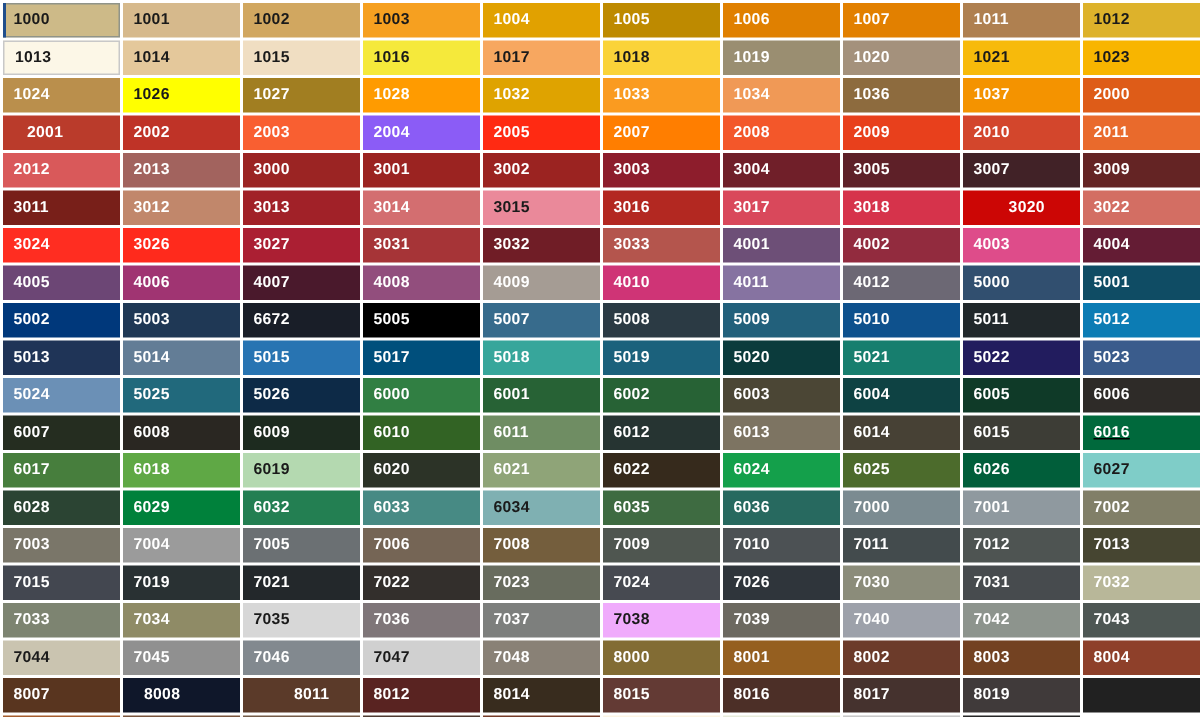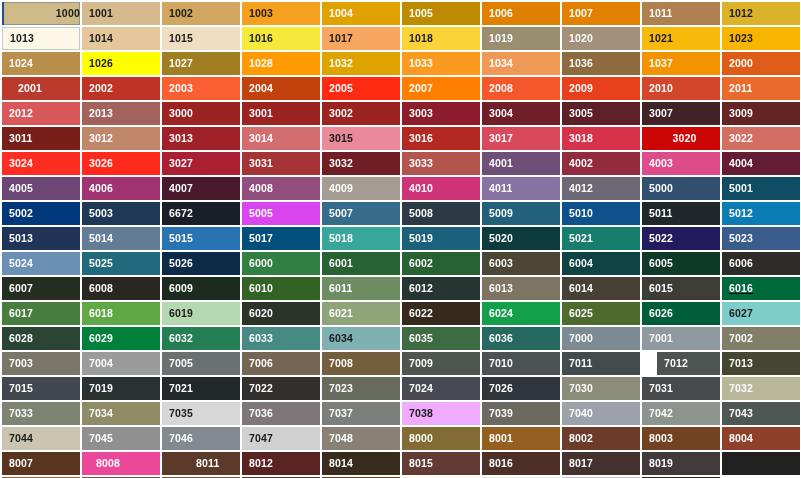--- a/index.html
+++ b/index.html
@@ -44,21 +44,21 @@
   }
   .swatch.light-text .swatch-label { color: #ffffff; }
   .swatch.dark-text  .swatch-label { color: #1a1a1a; }
   .swatch.bordered { border: 1px solid #c8c8c8; }
   .swatch.selected { box-shadow: inset 2px 0 0 0 #1f4e8c, inset 0 0 0 1px rgba(31,78,140,0.35); }
 </style>
 </head>
 <body>
 
 <div id="palette-grid">
-    <div class="swatch dark-text selected" title="1000" style="background: rgb(205, 186, 136); justify-content: flex-end;">
+    <div class="swatch dark-text selected" title="1000" style="background: rgb(205, 186, 136);">
       <span class="swatch-label">1000</span>
     </div>
     <div class="swatch dark-text" title="1001" style="background: rgb(214, 185, 140);">
       <span class="swatch-label">1001</span>
     </div>
     <div class="swatch dark-text" title="1002" style="background: rgb(209, 167, 96);">
       <span class="swatch-label">1002</span>
     </div>
     <div class="swatch dark-text" title="1003" style="background: rgb(246, 160, 32);">
       <span class="swatch-label">1003</span>
@@ -143,21 +143,21 @@
     </div>
     <div class="swatch light-text" title="2001" style="background: rgb(186, 59, 43); padding-left: 16px;">
       <span class="swatch-label">2001</span>
     </div>
     <div class="swatch light-text" title="2002" style="background: rgb(191, 51, 39);">
       <span class="swatch-label">2002</span>
     </div>
     <div class="swatch light-text" title="2003" style="background: rgb(249, 95, 49);">
       <span class="swatch-label">2003</span>
     </div>
-    <div class="swatch light-text" title="2004" style="background: #c2410c;">
+    <div class="swatch light-text" title="2004" style="background: #8b5cf6;">
       <span class="swatch-label">2004</span>
     </div>
     <div class="swatch light-text" title="2005" style="background: rgb(255, 42, 18);">
       <span class="swatch-label">2005</span>
     </div>
     <div class="swatch light-text" title="2007" style="background: rgb(255, 126, 0);">
       <span class="swatch-label">2007</span>
     </div>
     <div class="swatch light-text" title="2008" style="background: rgb(243, 87, 42);">
       <span class="swatch-label">2008</span>
@@ -293,21 +293,21 @@
     </div>
     <div class="swatch light-text" title="5002" style="background: rgb(0, 56, 123);">
       <span class="swatch-label">5002</span>
     </div>
     <div class="swatch light-text" title="5003" style="background: rgb(31, 56, 85);">
       <span class="swatch-label">5003</span>
     </div>
     <div class="swatch light-text" title="5004" style="background: rgb(25, 30, 40);">
       <span class="swatch-label">6672</span>
     </div>
-    <div class="swatch light-text" title="5005" style="background: #d946ef;">
+    <div class="swatch light-text" title="5005" style="background: #000000;">
       <span class="swatch-label">5005</span>
     </div>
     <div class="swatch light-text" title="5007" style="background: rgb(55, 107, 140);">
       <span class="swatch-label">5007</span>
     </div>
     <div class="swatch light-text" title="5008" style="background: rgb(43, 58, 68);">
       <span class="swatch-label">5008</span>
     </div>
     <div class="swatch light-text" title="5009" style="background: rgb(34, 96, 123);">
       <span class="swatch-label">5009</span>
@@ -488,21 +488,21 @@
     </div>
     <div class="swatch light-text" title="7009" style="background: rgb(79, 86, 80);">
       <span class="swatch-label">7009</span>
     </div>
     <div class="swatch light-text" title="7010" style="background: rgb(76, 81, 84);">
       <span class="swatch-label">7010</span>
     </div>
     <div class="swatch light-text" title="7011" style="background: rgb(67, 75, 77);">
       <span class="swatch-label">7011</span>
     </div>
-    <div class="swatch light-text" title="7012" style="background: rgb(78, 84, 82); margin-left: 15px;">
+    <div class="swatch light-text" title="7012" style="background: rgb(78, 84, 82);">
       <span class="swatch-label">7012</span>
     </div>
     <div class="swatch light-text" title="7013" style="background: rgb(70, 69, 49);">
       <span class="swatch-label">7013</span>
     </div>
     <div class="swatch light-text" title="7015" style="background: rgb(67, 71, 80);">
       <span class="swatch-label">7015</span>
     </div>
     <div class="swatch light-text" title="7019" style="background: rgb(41, 49, 51);">
       <span class="swatch-label">7019</span>
@@ -587,21 +587,21 @@
     </div>
     <div class="swatch light-text" title="8003" style="background: rgb(115, 66, 34);">
       <span class="swatch-label">8003</span>
     </div>
     <div class="swatch light-text" title="8004" style="background: rgb(142, 64, 42);">
       <span class="swatch-label">8004</span>
     </div>
     <div class="swatch light-text" title="8007" style="background: rgb(89, 53, 31);">
       <span class="swatch-label">8007</span>
     </div>
-    <div class="swatch light-text" title="8008" style="background: #ec4899; padding-left: 14px;">
+    <div class="swatch light-text" title="8008" style="background: #0f172a; padding-left: 14px;">
       <span class="swatch-label">8008</span>
     </div>
     <div class="swatch light-text" title="8011" style="background: rgb(91, 58, 41); padding-left: 34px;">
       <span class="swatch-label">8011</span>
     </div>
     <div class="swatch light-text" title="8012" style="background: rgb(89, 35, 33);">
       <span class="swatch-label">8012</span>
     </div>
     <div class="swatch light-text" title="8014" style="background: rgb(56, 44, 30);">
       <span class="swatch-label">8014</span>

